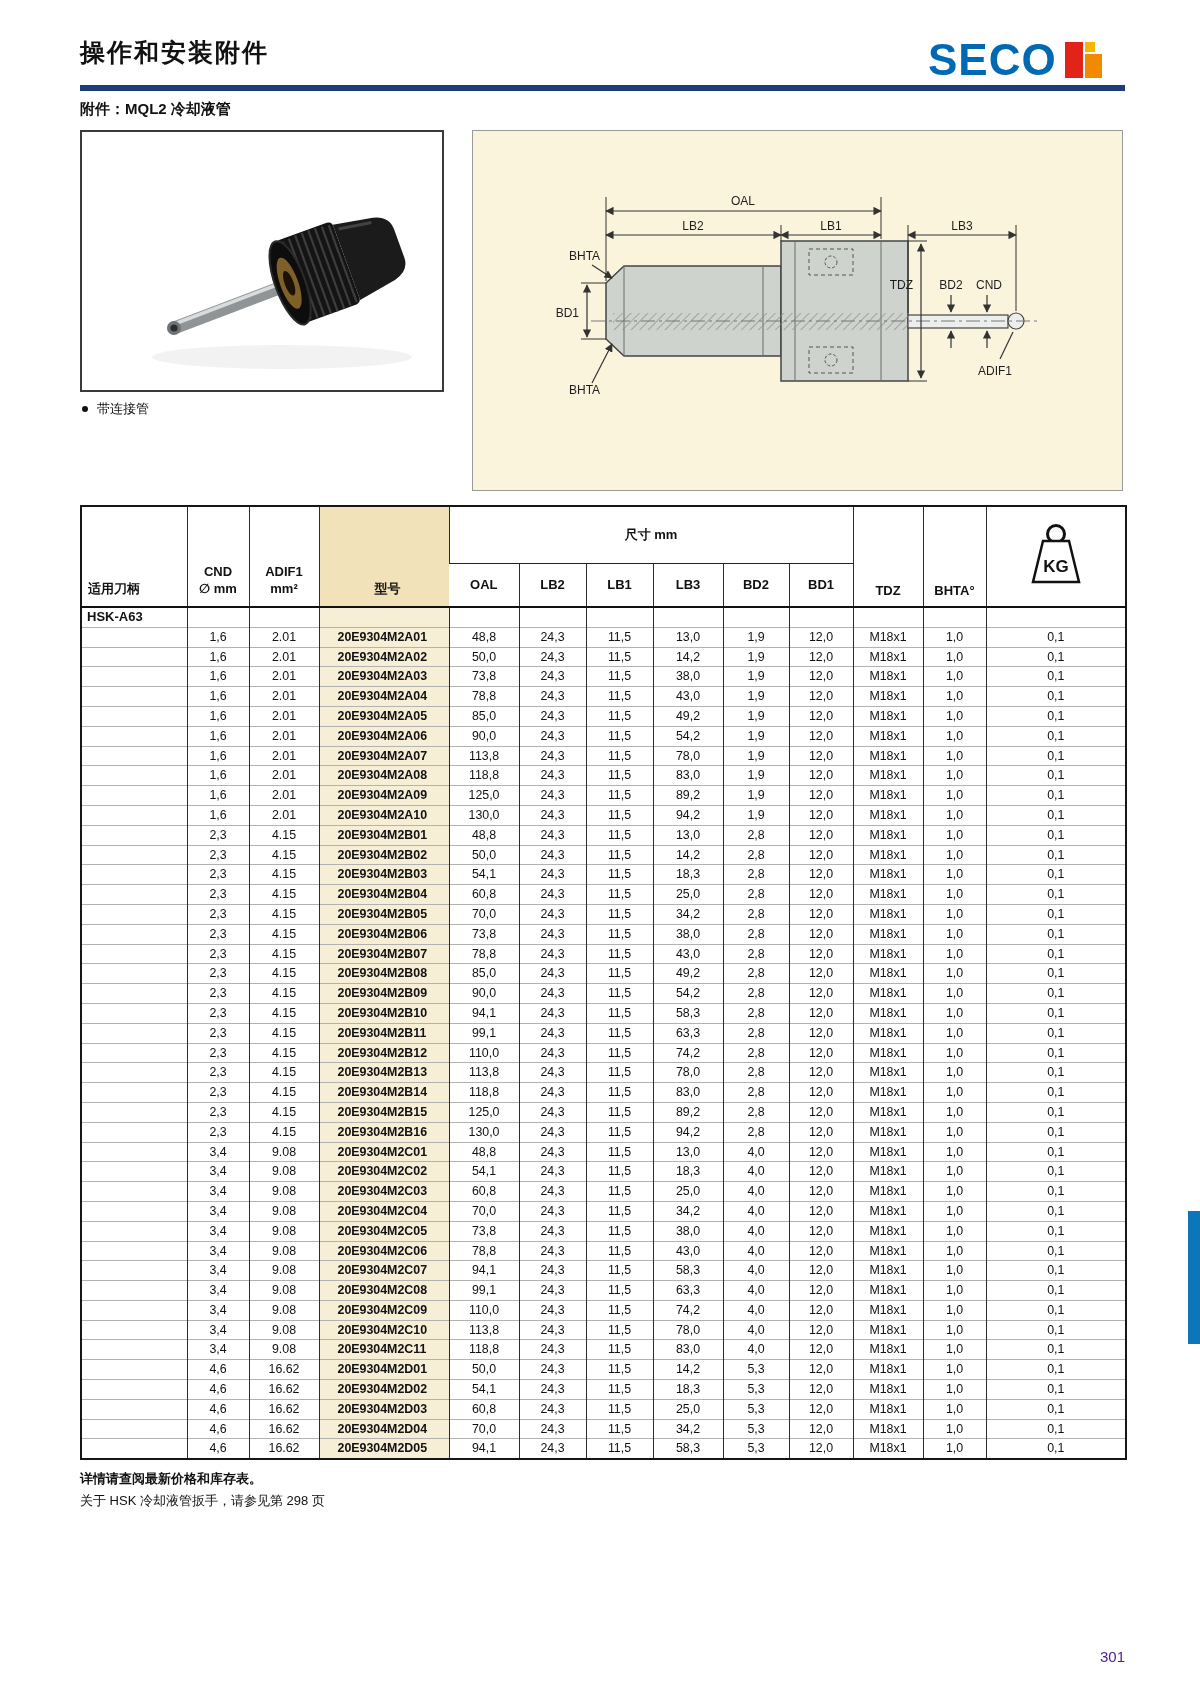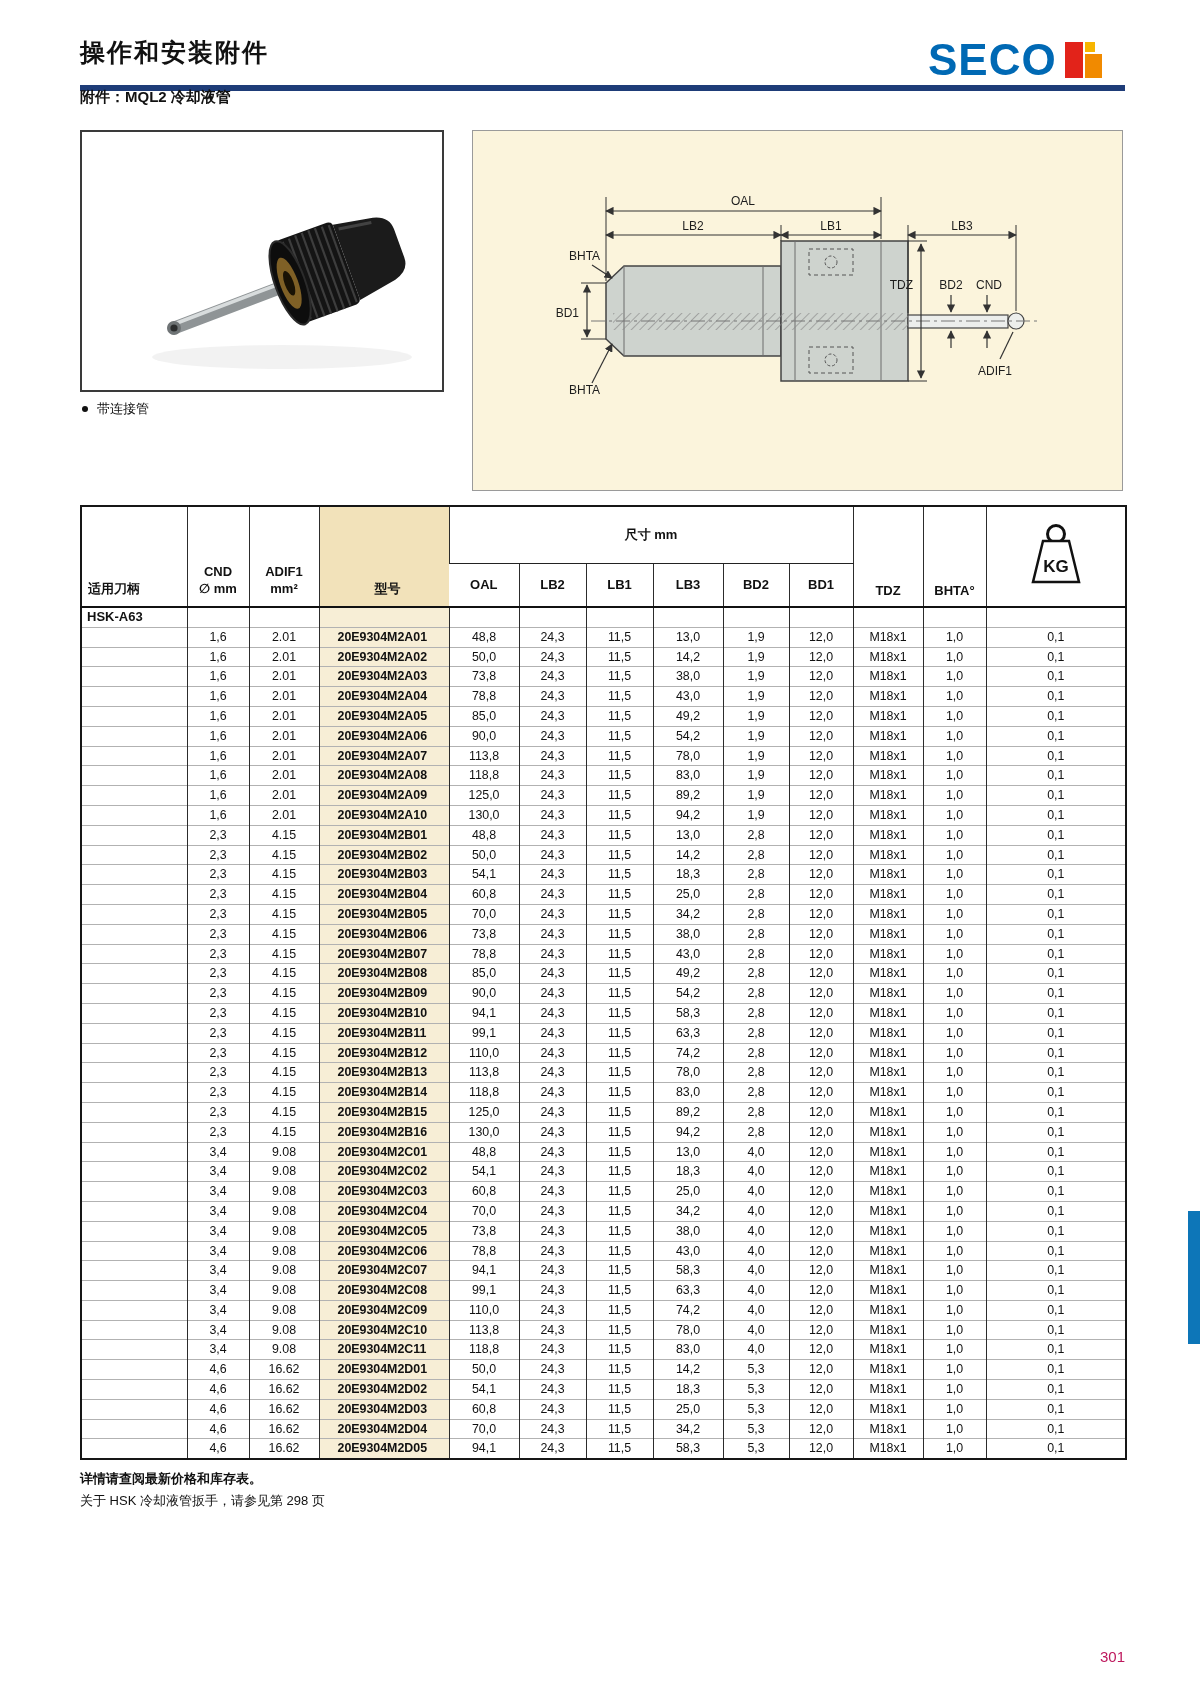--- a/index.html
+++ b/index.html
@@ -4,21 +4,21 @@
 <style>
   *{margin:0;padding:0;box-sizing:border-box;}
   body{background:#d9d9d9;font-family:"Liberation Sans","DejaVu Sans",sans-serif;color:#111;}
   .page{position:relative;width:1200px;height:1697px;background:#fff;margin:0 auto;overflow:hidden;}
 
   .page-title{position:absolute;left:80px;top:36px;font-size:25px;font-weight:bold;letter-spacing:2px;}
   .logo{position:absolute;left:928px;top:38px;display:flex;align-items:center;gap:8px;}
   .logo-text{font-size:44px;font-weight:800;color:var(--brand_blue);letter-spacing:1px;line-height:1;}
   .header-rule{position:absolute;left:80px;top:85px;width:1045px;height:6px;background:var(--rule_navy);}
 
-  .subtitle{position:absolute;left:80px;top:88px;font-size:15px;font-weight:bold;}
+  .subtitle{position:absolute;left:80px;top:100px;font-size:15px;font-weight:bold;}
 
   .photo-box{position:absolute;left:80px;top:130px;width:364px;height:262px;border:2px solid #3a3a3a;background:#fff;}
   .bullet-note{position:absolute;left:82px;top:400px;font-size:13px;display:flex;align-items:center;gap:9px;}
   .bullet-dot{width:6px;height:6px;border-radius:50%;background:#111;display:inline-block;}
 
   .diagram-box{position:absolute;left:472px;top:130px;width:651px;height:361px;border:1px solid #9a9a9a;background:var(--diagram_bg);}
   .diagram-box svg{display:block;}
   .dim-label{font-size:12px;fill:#1d1d1d;font-family:"Liberation Sans",sans-serif;}
 
   .table-wrap{position:absolute;left:80px;top:505px;}
@@ -34,21 +34,21 @@
   .dimrow th{height:44px;text-align:center;vertical-align:middle;}
   .h-kg{vertical-align:middle;text-align:center;}
   .spec tbody td{height:18.8px;line-height:18.8px;text-align:center;border-top:1px solid #b2b2b2;}
   .spec tbody tr.group td{border-top:2.5px solid #111;height:19px;}
   .group-cell{font-weight:bold;text-align:left !important;padding-left:5px;font-size:13px;}
   .model-cell{background:var(--accent_beige);font-weight:bold;text-align:left !important;padding-left:18px;}
 
   .footnotes{position:absolute;left:80px;top:1468px;font-size:13px;line-height:1.7;}
   .footnote-1{font-weight:bold;}
   .side-tab{position:absolute;left:1188px;top:1211px;width:12px;height:133px;background:var(--tab_blue);}
-  .page-number{position:absolute;left:1040px;top:1648px;width:85px;text-align:right;font-size:15px;color:#be185d;}
+  .page-number{position:absolute;left:1040px;top:1648px;width:85px;text-align:right;font-size:15px;color:#4c1d95;}
 </style>
 </head>
 <body>
 
 <div class="page">
 
   <div class="page-title">操作和安装附件</div>
 
   <div class="logo">
     <span class="logo-text">SECO</span>

